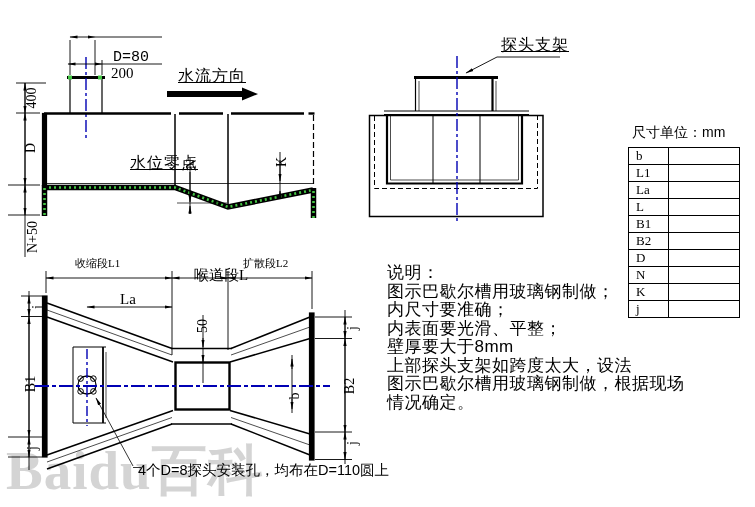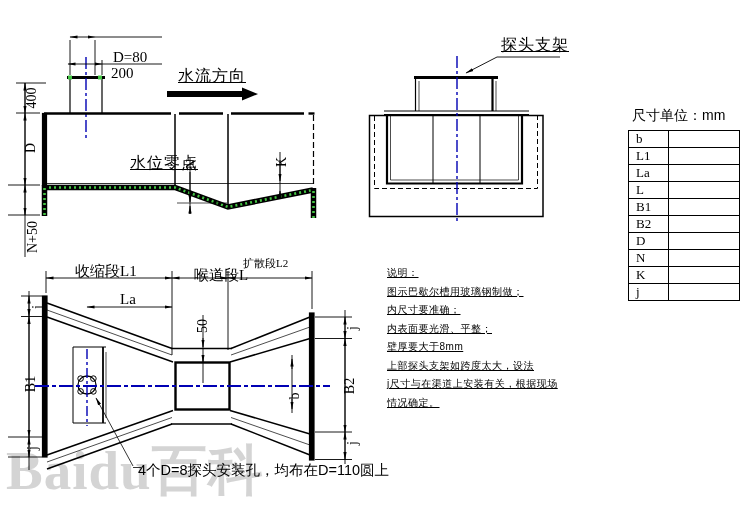--- a/index.html
+++ b/index.html
@@ -4,24 +4,24 @@
 <style>
   html,body{margin:0;padding:0;background:#fff;}
   #canvas{position:relative;width:755px;height:507px;background:#ffffff;overflow:hidden;
           font-family:"Liberation Sans",sans-serif;color:#000;}
   svg{position:absolute;left:0;top:0;}
   .lbl{position:absolute;font-family:"Liberation Serif",serif;font-size:15px;
        white-space:nowrap;line-height:1;color:#000;}
   .cn{font-size:16px;letter-spacing:1px;text-decoration:underline;}
   .vlabel{position:absolute;font-family:"Liberation Serif",serif;font-size:14px;
           white-space:nowrap;line-height:1;transform:translate(-50%,-50%) rotate(-90deg);}
-  .note-line{font-size:10px;letter-spacing:0.5px;line-height:18.5px;white-space:nowrap;text-decoration:underline;}
+  .note-line{font-size:17px;letter-spacing:0.5px;line-height:18.5px;white-space:nowrap;}
   #notes{position:absolute;left:387px;top:264px;}
   #dims-table-wrap{position:absolute;left:628px;top:107px;}
-  #dims-table-title{font-size:14px;margin:0 0 5px 4px;white-space:nowrap;}
+  #dims-table-title{font-size:14px;margin:17px 0 5px 4px;white-space:nowrap;}
   table.dims{border-collapse:collapse;}
   table.dims td{border:1px solid #000;height:15.1px;padding:0;
       font-family:"Liberation Serif",serif;font-size:13px;}
   table.dims td.k{width:32px;padding-left:7px;}
   table.dims td.v{width:70px;}
   #watermark{position:absolute;left:6px;top:434px;font-size:55px;font-weight:bold;
       font-family:Liberation Serif, serif;color:rgba(170,170,170,0.5);
       letter-spacing:1px;}
   #hole-note{position:absolute;left:138px;top:461px;font-size:14.5px;white-space:nowrap;}
 </style>
@@ -231,33 +231,33 @@
       </g>
 
       <g stroke-width="0.8">
         <line x1="133" y1="466" x2="96" y2="398" marker-end="url(#ae)"></line>
         <line x1="133" y1="467.5" x2="141" y2="467.5"></line>
       </g>
     </g>
   </svg>
 
   <div class="lbl" style="left:111px;top:26px;margin-top:40px;">200</div>
-  <div class="lbl" style="left:113px;top:50px;">D=80</div>
+  <div class="lbl" style="left:113px;top:50px;font-family:Liberation Mono, monospace;">D=80</div>
   <div class="lbl cn" style="left:178px;top:68px;">水流方向</div>
   <div class="lbl cn" style="left:118px;top:155px;margin-left:12px;">水位零点</div>
 
   <div class="vlabel" style="left:32px;top:98px;">400</div>
   <div class="vlabel" style="left:31px;top:148px;">D</div>
   <div class="vlabel" style="left:33px;top:237px;">N+50</div>
   <div class="vlabel" style="left:192px;top:164px;">N</div>
   <div class="vlabel" style="left:282px;top:162px;">K</div>
 
   <div class="lbl cn" style="left:501px;top:37px;">探头支架</div>
 
-  <div class="lbl" style="left:75px;top:264px;font-size:15px;">收缩段L1</div>
+  <div class="lbl" style="left:75px;top:258px;font-size:11px;">收缩段L1</div>
   <div class="lbl" style="left:176px;top:268px;font-size:15px;padding-left:18px;">喉道段L</div>
   <div class="lbl" style="left:243px;top:258px;font-size:11px;">扩散段L2</div>
   <div class="lbl" style="left:120px;top:292px;">La</div>
 
   <div class="vlabel" style="left:203px;top:326px;">50</div>
   <div class="vlabel" style="left:295px;top:396px;">b</div>
   <div class="vlabel" style="left:31px;top:384px;">B1</div>
   <div class="vlabel" style="left:350px;top:386px;">B2</div>
   <div class="vlabel" style="left:38px;top:307px;">j</div>
   <div class="vlabel" style="left:33px;top:448px;">j</div>
@@ -266,21 +266,21 @@
 
   <div id="hole-note">4个D=8探头安装孔，均布在D=110圆上</div>
 
   <div id="notes">
     <div class="note-line">说明：</div>
     <div class="note-line">图示巴歇尔槽用玻璃钢制做；</div>
     <div class="note-line">内尺寸要准确；</div>
     <div class="note-line">内表面要光滑、平整；</div>
     <div class="note-line">壁厚要大于8mm</div>
     <div class="note-line">上部探头支架如跨度太大，设法</div>
-    <div class="note-line">j尺寸与在渠道上安装有关，根据现场</div>
+    <div class="note-line">图示巴歇尔槽用玻璃钢制做，根据现场</div>
     <div class="note-line">情况确定。</div>
   </div>
 
   <div id="dims-table-wrap">
     <div id="dims-table-title">尺寸单位：mm</div>
     <table class="dims">
       <tbody>
         <tr>
             <td class="k">b</td>
             <td class="v"></td>

